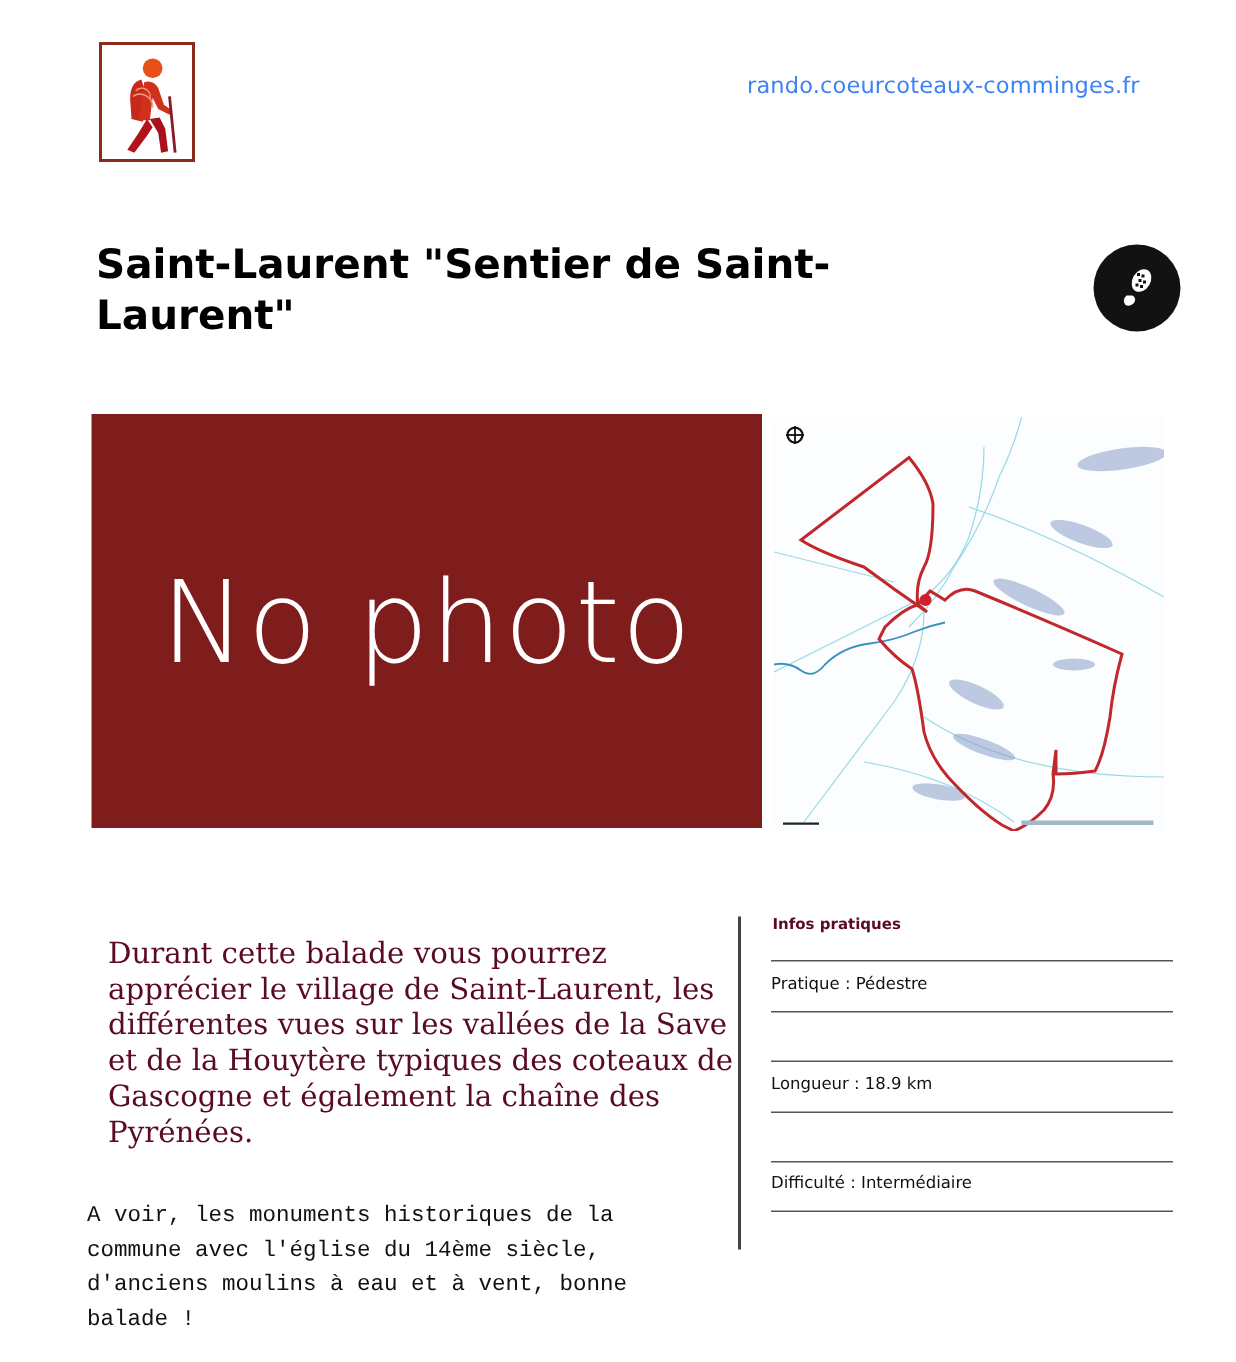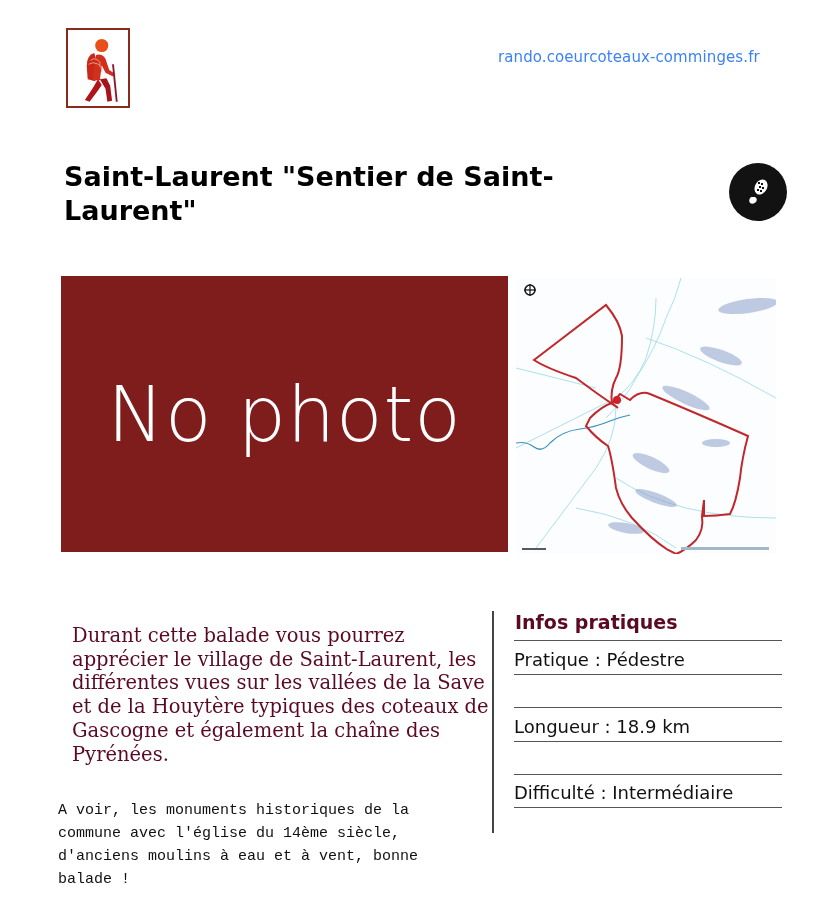--- a/index.html
+++ b/index.html
@@ -10,22 +10,22 @@
     .title { position: absolute; left: 64px; top: 160px; width: 560px; font-family: "DejaVu Sans", sans-serif; font-weight: bold; font-size: 27px; line-height: 34px; color: #000; margin: 0; }
     .badge { position: absolute; left: 729px; top: 163px; width: 58px; height: 58px; border-radius: 50%; background: #121212; display: flex; align-items: center; justify-content: center; }
     .badge svg { width: 34px; height: 34px; }
     .no-photo { position: absolute; left: 61px; top: 276px; width: 447px; height: 276px; background: #7f1d1d; display: flex; align-items: center; justify-content: center; }
     .no-photo span { color: #fff; font-family: "DejaVu Sans", sans-serif; font-weight: 200; font-size: 76px; letter-spacing: 1px; -webkit-text-stroke: 0; font-stretch: normal; }
     .map { position: absolute; left: 516px; top: 278px; width: 260px; height: 276px; background: #fbfdfe; overflow: hidden; }
     .map svg { width: 100%; height: 100%; display: block; }
     .description { position: absolute; left: 60px; top: 612px; width: 420px; font-family: "DejaVu Serif", serif; font-size: 19.5px; line-height: 23.7px; color: #5a0a22; margin: 12px; }
     .extra { position: absolute; left: 58px; top: 799px; width: 390px; font-family: Liberation Mono, monospace; font-size: 15px; line-height: 23px; color: #111; margin: 0; }
     .infos { position: absolute; left: 492px; top: 611px; width: 318px; border-left: 2px solid #444; height: 222px; }
-    .infos-title { position: absolute; left: 21px; top: 0px; font-weight: bold; font-size: 19px; color: #5a0a22; }
-    .infos-row { position: absolute; left: 20px; width: 290px; font-size: 18px; color: #111; }
+    .infos-title { position: absolute; left: 21px; top: 0px; font-weight: bold; font-size: 10px; color: #5a0a22; }
+    .infos-row { position: absolute; left: 20px; width: 290px; font-size: 11px; color: #111; }
     .infos-line { position: absolute; left: 20px; width: 268px; height: 0; border-top: 1.5px solid #555; }
   </style>
 </head>
 <body>
 
 <div class="logo">
   <svg viewBox="0 0 64 80">
     <circle cx="36" cy="16" r="7" fill="#e8501a"></circle>
     <path d="M28 24 q-8 2 -8 14 l1 14 l8 2 l4 -14 z" fill="#c8281a"></path>
     <path d="M30 26 q6 -2 10 4 l4 12 l6 4 l-2 3 l-8 -4 l-4 -8 l-2 16 l-8 0 z" fill="#d0301c"></path>

